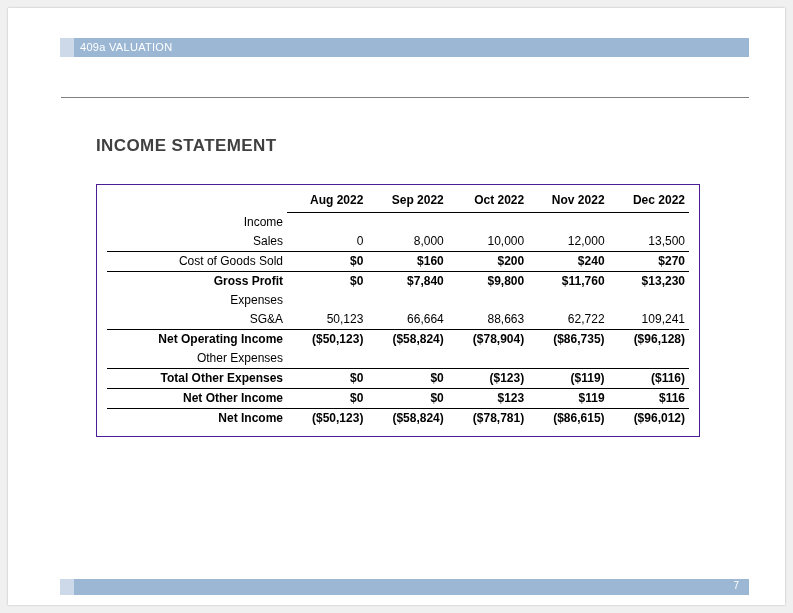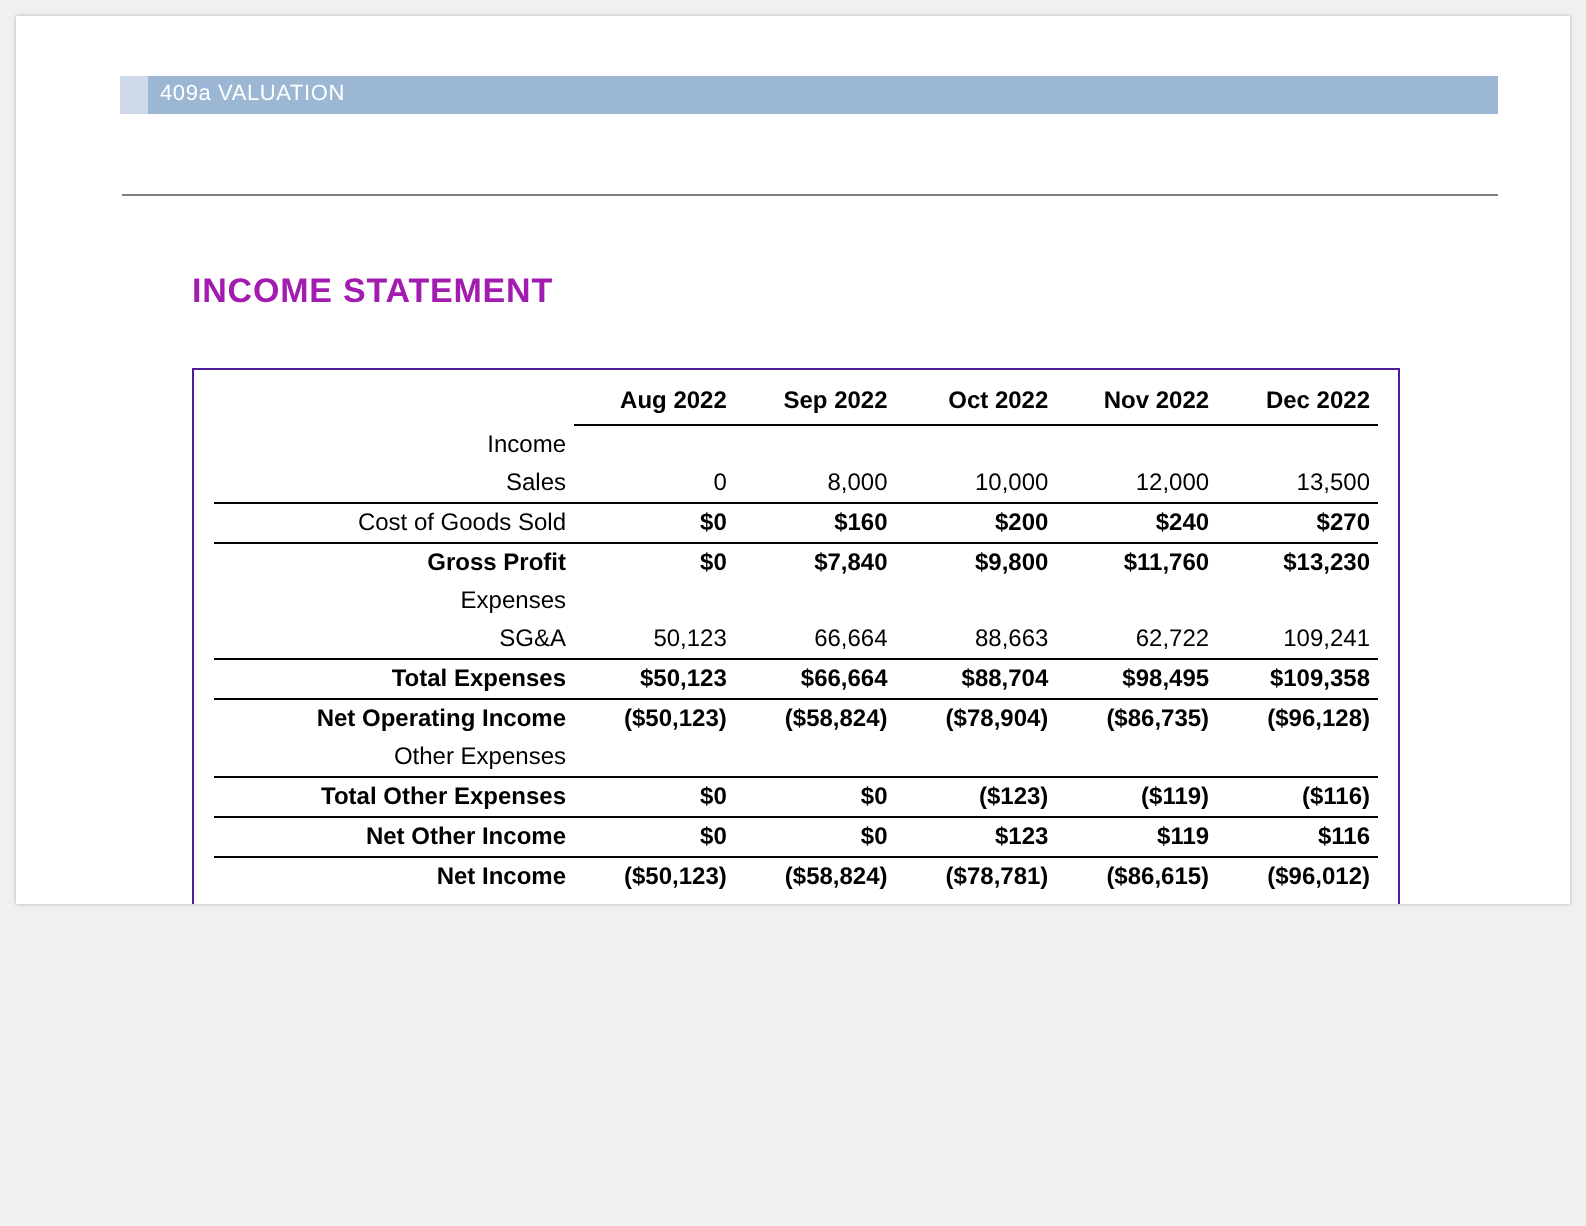--- a/index.html
+++ b/index.html
@@ -11,21 +11,21 @@
     width: 793px;
     height: 613px;
     overflow: hidden;
     font-family: "Liberation Sans", sans-serif;
   }
   .page {
     position: absolute;
     left: 8px;
     top: 8px;
     width: 777px;
-    height: 444px;
+    height: 597px;
     background: #ffffff;
     box-shadow: 0 0 2px rgba(0,0,0,0.25);
     overflow: hidden;
   }
   
   .header-band {
     position: absolute;
     left: 52px;
     top: 30px;
     width: 689px;
@@ -56,21 +56,21 @@
     width: 688px;
     height: 1px;
     background: #7f7f7f;
   }
   .section-title {
     position: absolute;
     left: 88px;
     top: 128px;
     font-size: 17px;
     font-weight: bold;
-    color: #a21caf;
+    color: #404040;
     letter-spacing: 0.4px;
   }
 
   
   .table-frame {
     position: absolute;
     left: 88px;
     top: 176px;
     width: 604px;
     border: 1px solid #4c1d95;
@@ -212,28 +212,20 @@
         </tr>
         <tr>
           <td class="lbl indent1">SG&amp;A</td>
           <td class="num">50,123</td>
           <td class="num">66,664</td>
           <td class="num">88,663</td>
           <td class="num">62,722</td>
           <td class="num">109,241</td>
         </tr>
         <tr class="bold topline">
-          <td class="lbl">Total Expenses</td>
-          <td class="num">$50,123</td>
-          <td class="num">$66,664</td>
-          <td class="num">$88,704</td>
-          <td class="num">$98,495</td>
-          <td class="num">$109,358</td>
-        </tr>
-        <tr class="bold topline">
           <td class="lbl">Net Operating Income</td>
           <td class="num">($50,123)</td>
           <td class="num">($58,824)</td>
           <td class="num">($78,904)</td>
           <td class="num">($86,735)</td>
           <td class="num">($96,128)</td>
         </tr>
         <tr>
           <td class="lbl">Other Expenses</td>
           <td class="num"></td>

